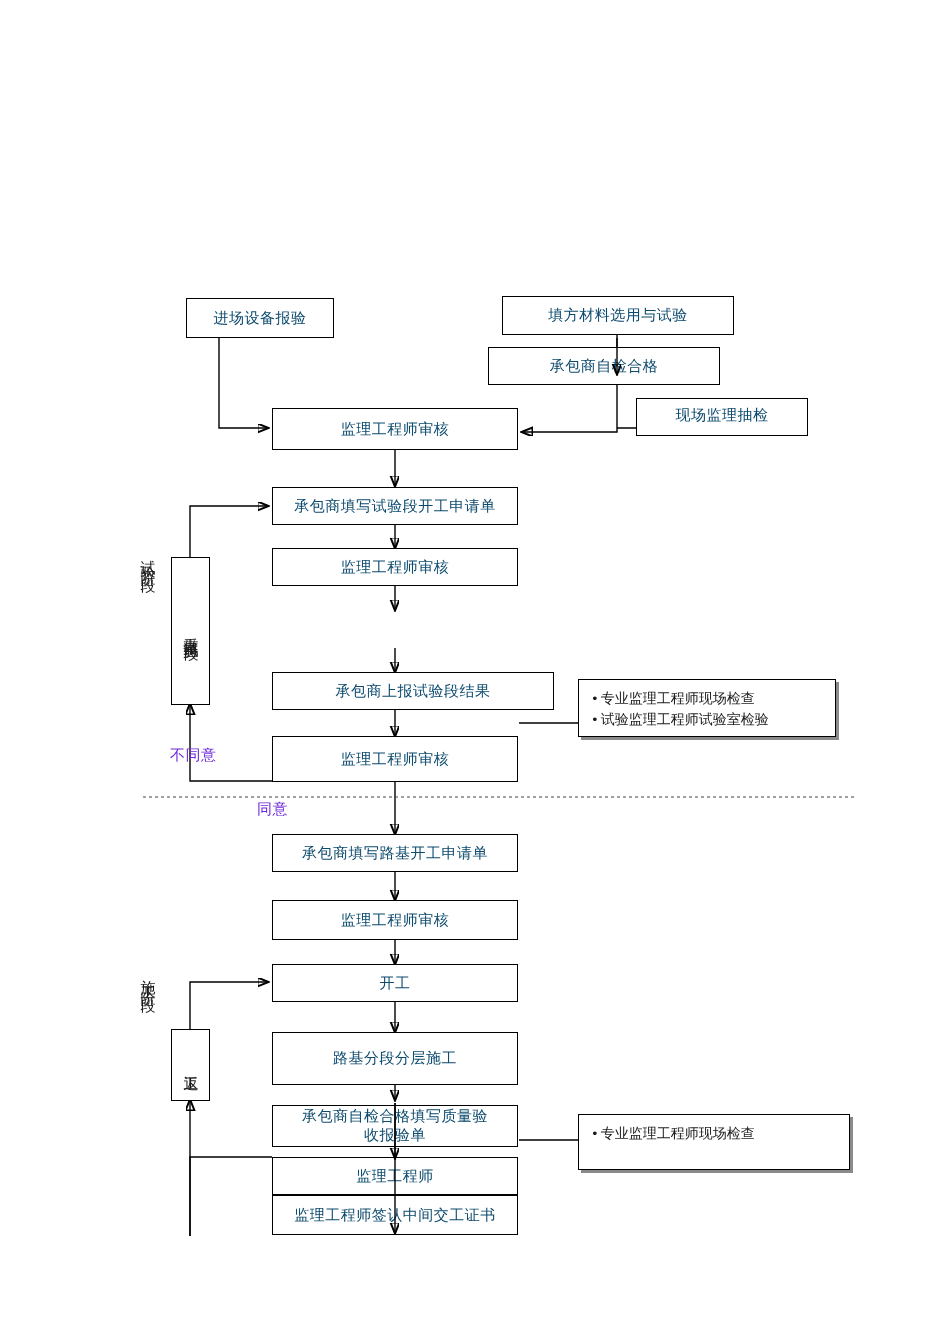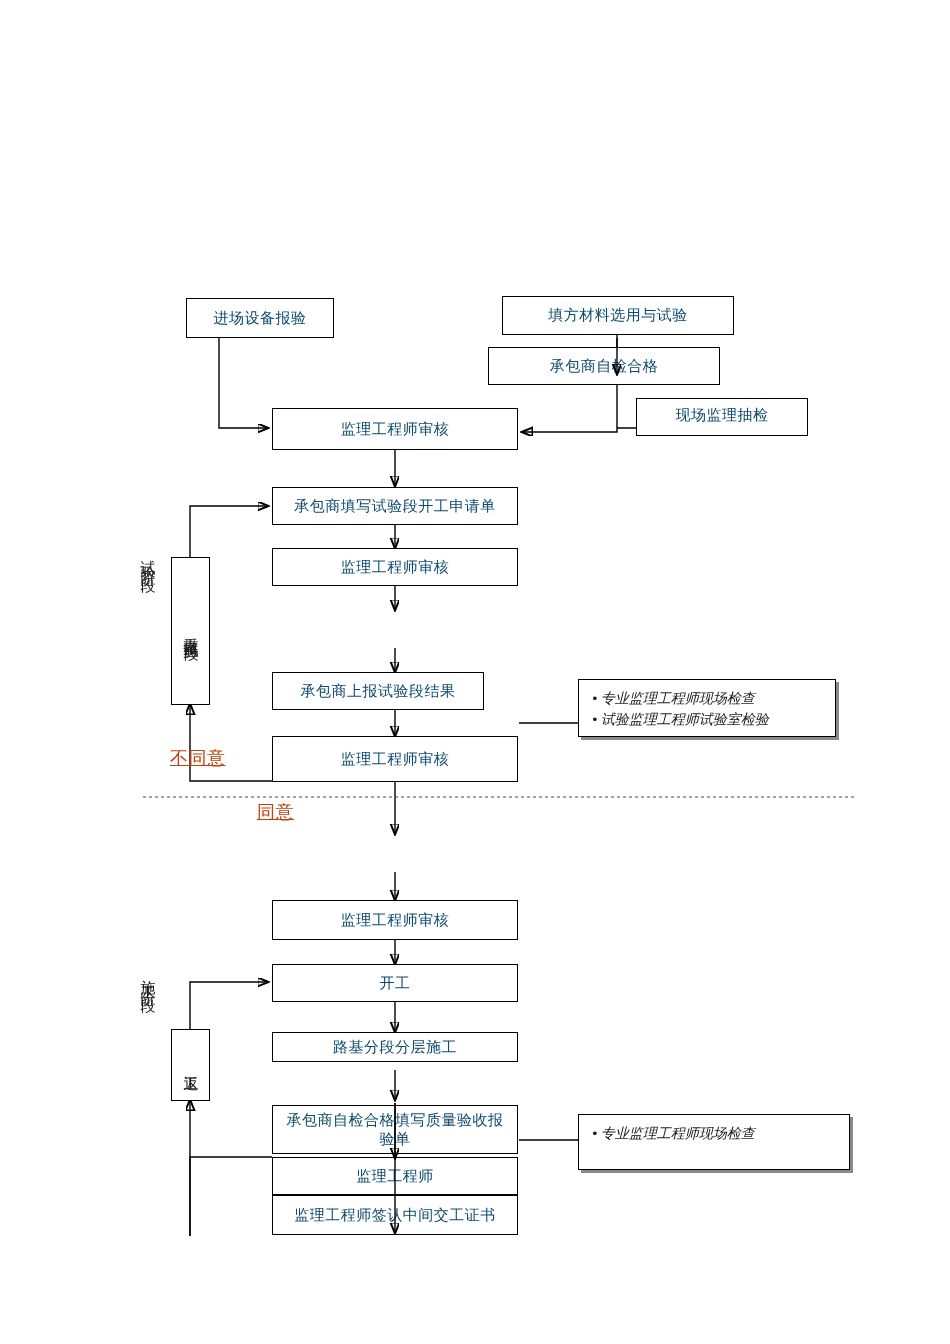--- a/index.html
+++ b/index.html
@@ -59,40 +59,38 @@
     writing-mode: vertical-rl;
     text-orientation: upright;
     font-size: 15px;
     letter-spacing: 6px;
     color: #1a1a1a;
     z-index: 2;
   }
   
   .tlabel {
     position: absolute;
-    font-size: 18px;
-    color: #c2410c;
+    font-size: 15px;
+    color: #6d28d9;
     letter-spacing: 0.5px;
     z-index: 5;
     background: transparent;
-    text-decoration: underline;
   }
   
   .note {
     position: absolute;
     box-sizing: border-box;
     border: 1px solid #000000;
     background: #ffffff;
     box-shadow: 3px 3px 0 #8a8a8a;
     padding: 8px 10px 8px 12px;
     font-size: 14px;
     line-height: 1.45;
     color: #1a1a1a;
     z-index: 6;
-    font-style: italic;
   }
   .note .bul {
     display: block;
     white-space: nowrap;
   }
   .note .bul::before {
     content: "\2022";
     margin-right: 2px;
     font-size: 13px;
   }
@@ -221,42 +219,45 @@
 
   <div class="box" style="left:272px; top:487px; width:246px; height:38px;">
     <span>承包商填写试验段开工申请单</span>
   </div>
 
   <div class="box" style="left:272px; top:548px; width:246px; height:38px;">
     <span>监理工程师审核</span>
   </div>
 
 
-  <div class="box" style="left:272px; top:672px; width:212px; height:38px;text-align:center;">
+  <div class="box" style="left:272px; top:672px; width:282px; height:38px;text-align:center;">
     <span>承包商上报试验段结果</span>
   </div>
 
   <div class="box" style="left:272px; top:736px; width:246px; height:46px;">
     <span>监理工程师审核</span>
   </div>
 
+  <div class="box" style="left:272px; top:834px; width:246px; height:38px;">
+    <span>承包商填写路基开工申请单</span>
+  </div>
 
   <div class="box" style="left:272px; top:900px; width:246px; height:40px;">
     <span>监理工程师审核</span>
   </div>
 
   <div class="box" style="left:272px; top:964px; width:246px; height:38px;">
     <span>开工</span>
   </div>
 
-  <div class="box" style="left:272px; top:1032px; width:246px; height:30px;align-items:center;">
+  <div class="box" style="left:272px; top:1032px; width:246px; height:53px;align-items:center;">
     <span>路基分段分层施工</span>
   </div>
 
-  <div class="box" style="left:272px; top:1105px; width:246px; height:49px; padding:0 6px;">
+  <div class="box" style="left:272px; top:1105px; width:246px; height:42px; padding:0 22px;">
     <span>承包商自检合格填写质量验收报验单</span>
   </div>
 
   <div class="box" style="left:272px; top:1157px; width:246px; height:38px;">
     <span>监理工程师</span>
   </div>
 
   <div class="box" style="left:272px; top:1195px; width:246px; height:40px;">
     <span>监理工程师签认中间交工证书</span>
   </div>

